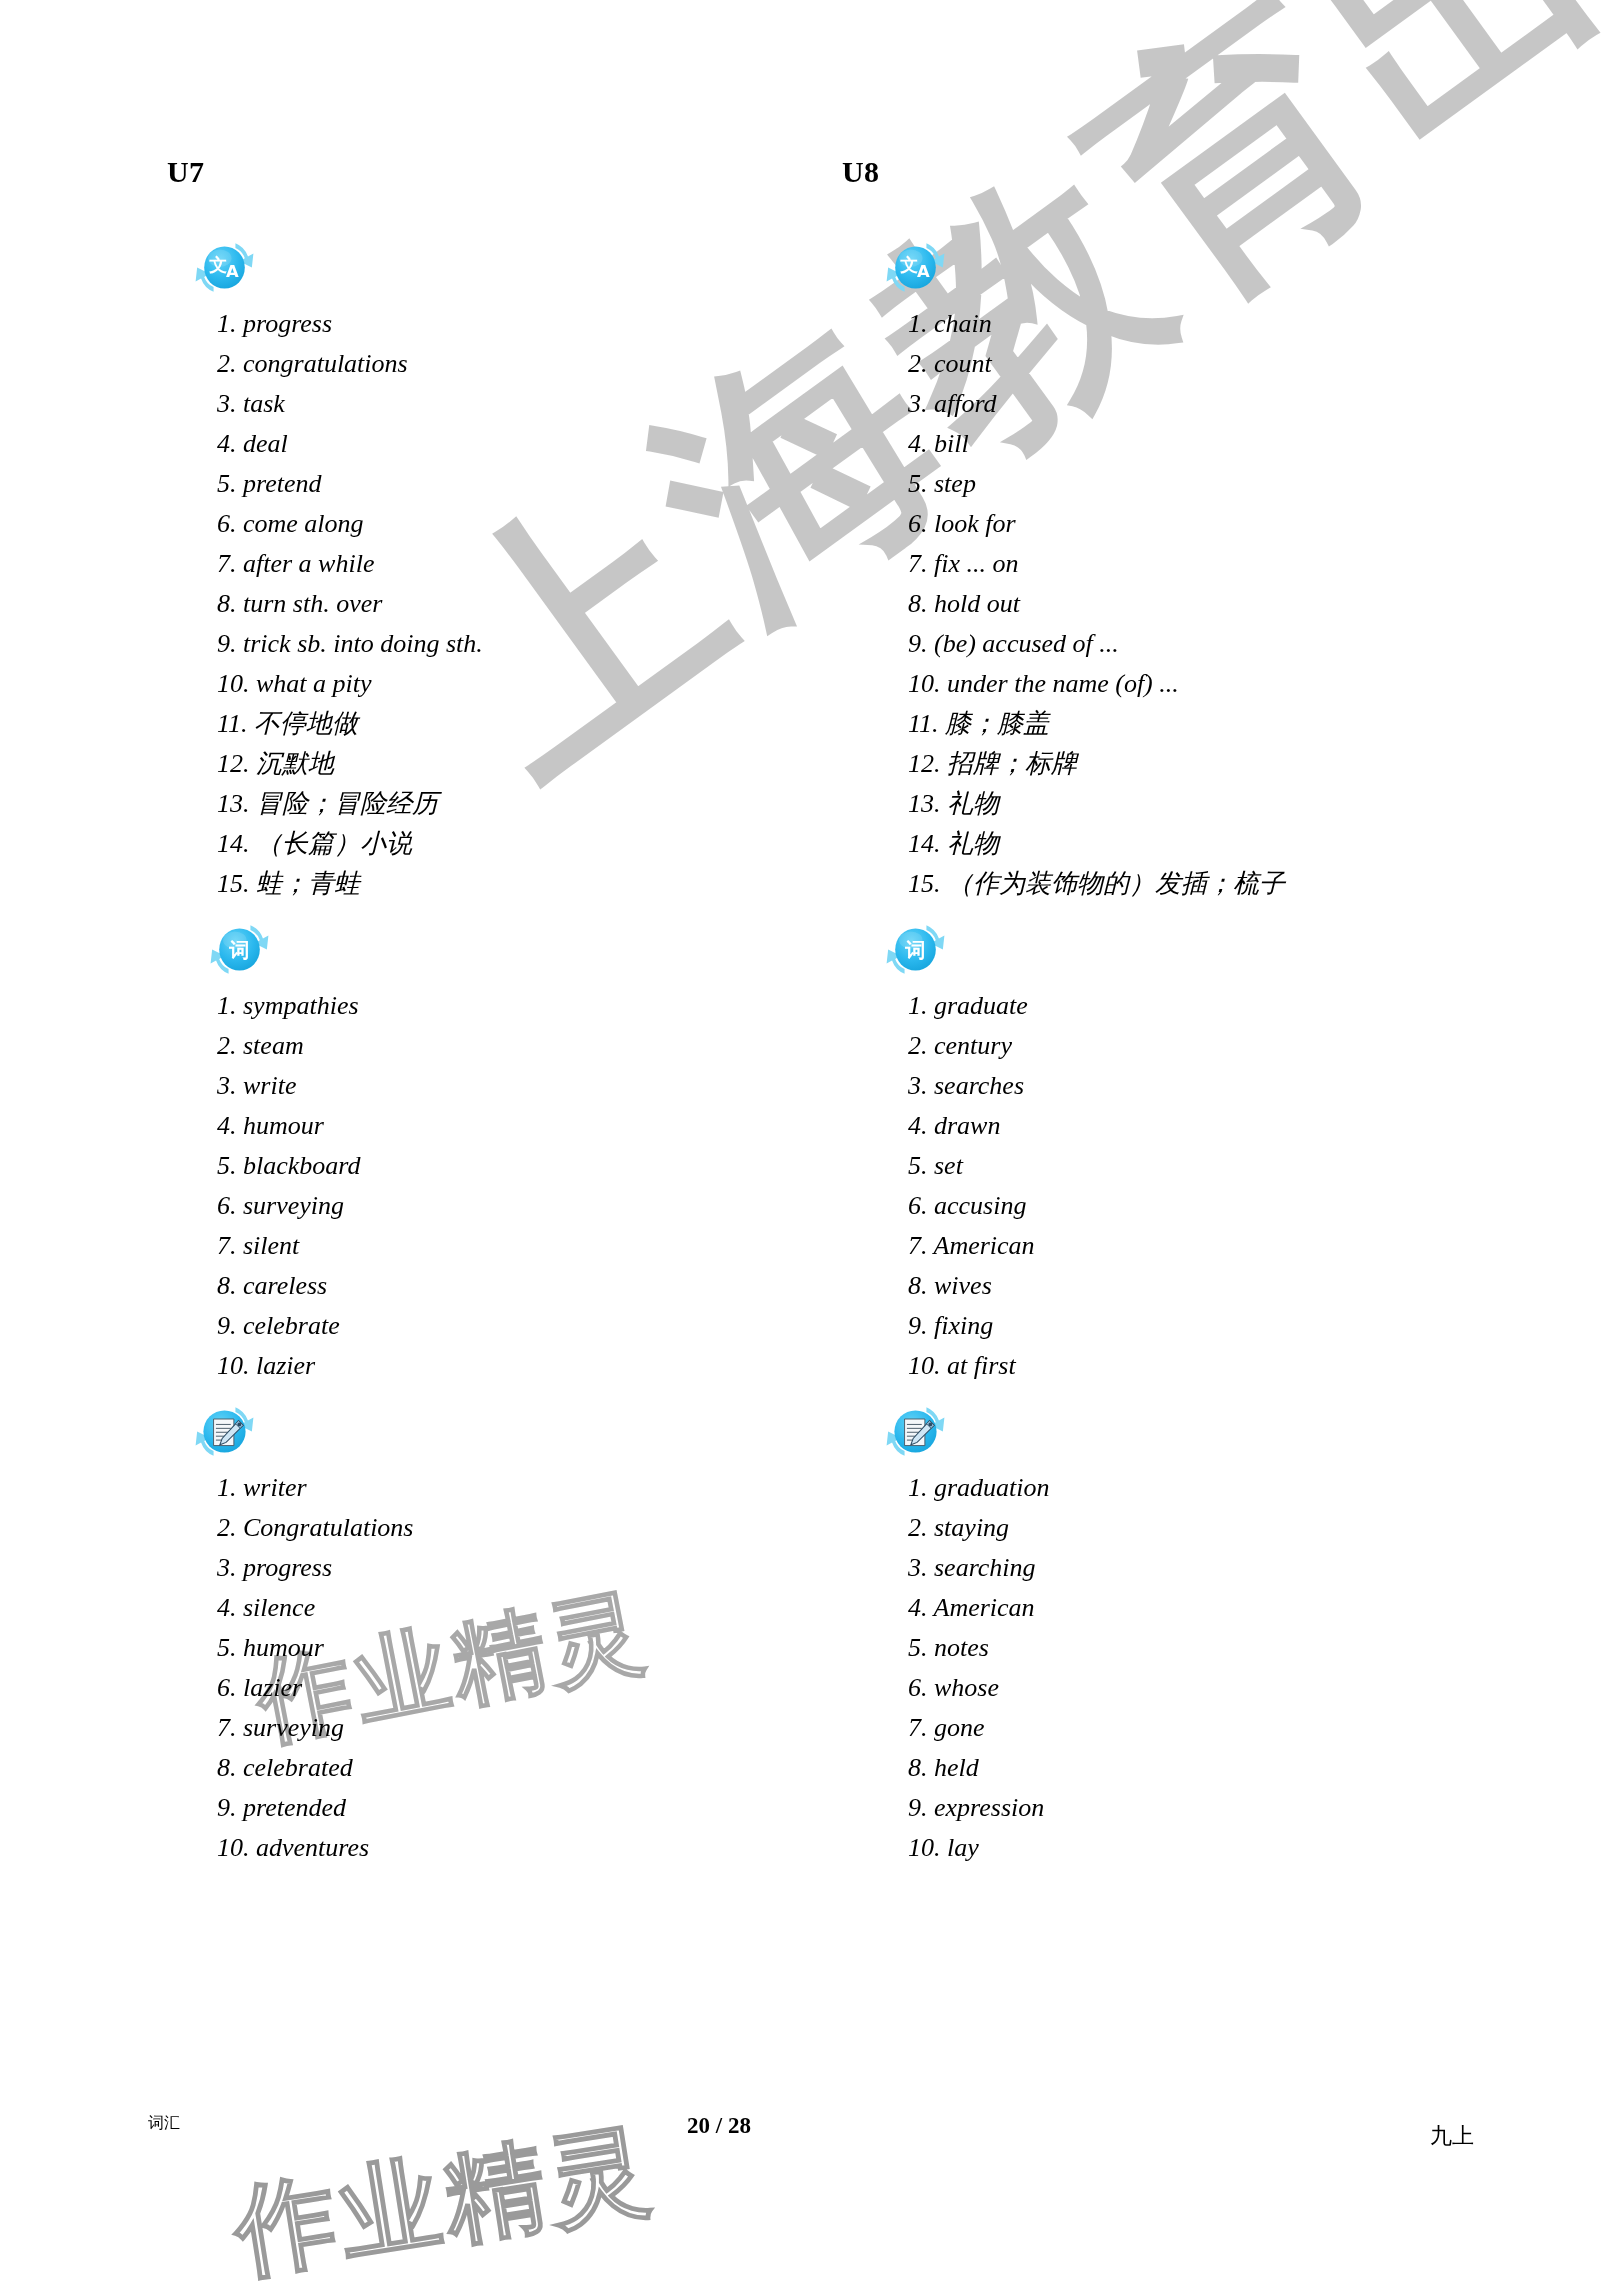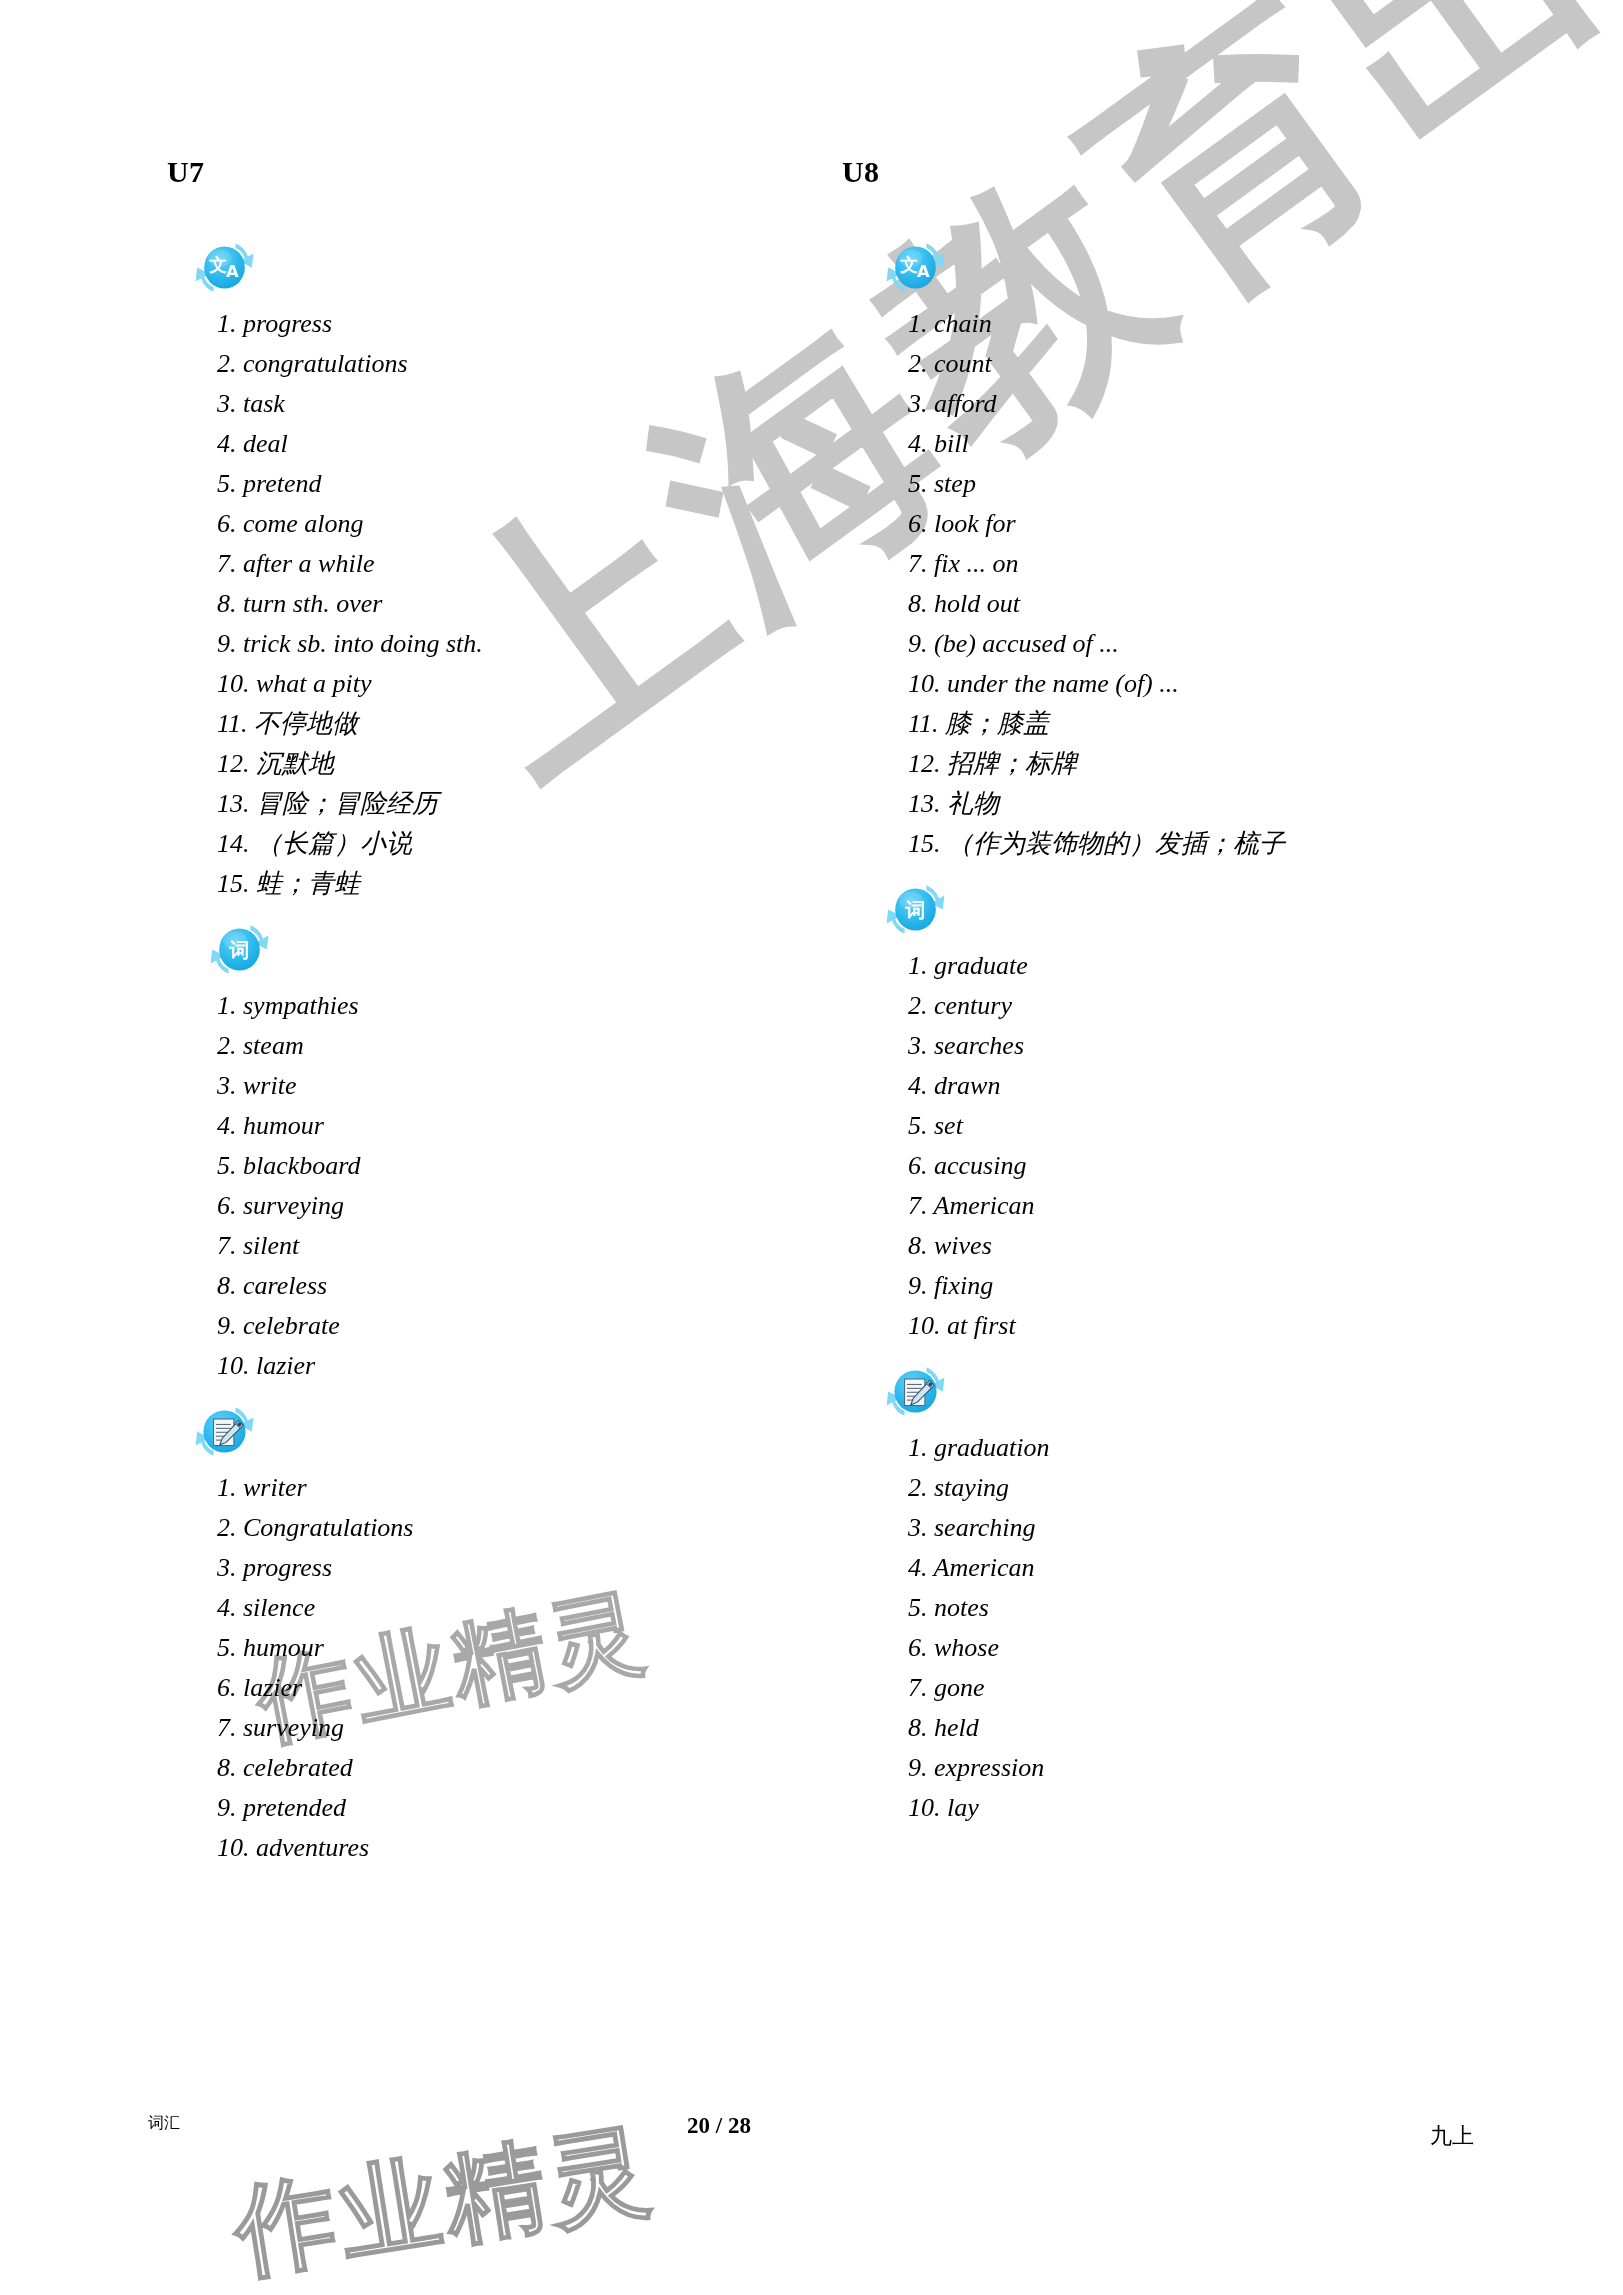--- a/index.html
+++ b/index.html
@@ -318,20 +318,21 @@
             <li>4. bill</li>
             <li>5. step</li>
             <li>6. look for</li>
             <li>7. fix ... on</li>
             <li>8. hold out</li>
             <li>9. (be) accused of ...</li>
             <li>10. under the name (of) ...</li>
             <li>11. 膝；膝盖</li>
             <li>12. 招牌；标牌</li>
             <li>13. 礼物</li>
+            <li>14. 礼物</li>
             <li>15. （作为装饰物的）发插；梳子</li>
           </ul>
       </div>
 
       <div class="section">
         <div class="icon-row">
           <span class="badge">
             <svg viewBox="0 0 96 80" xmlns="http://www.w3.org/2000/svg">
               <defs>
                 <radialGradient id="gR2" cx="40%" cy="30%" r="75%">

